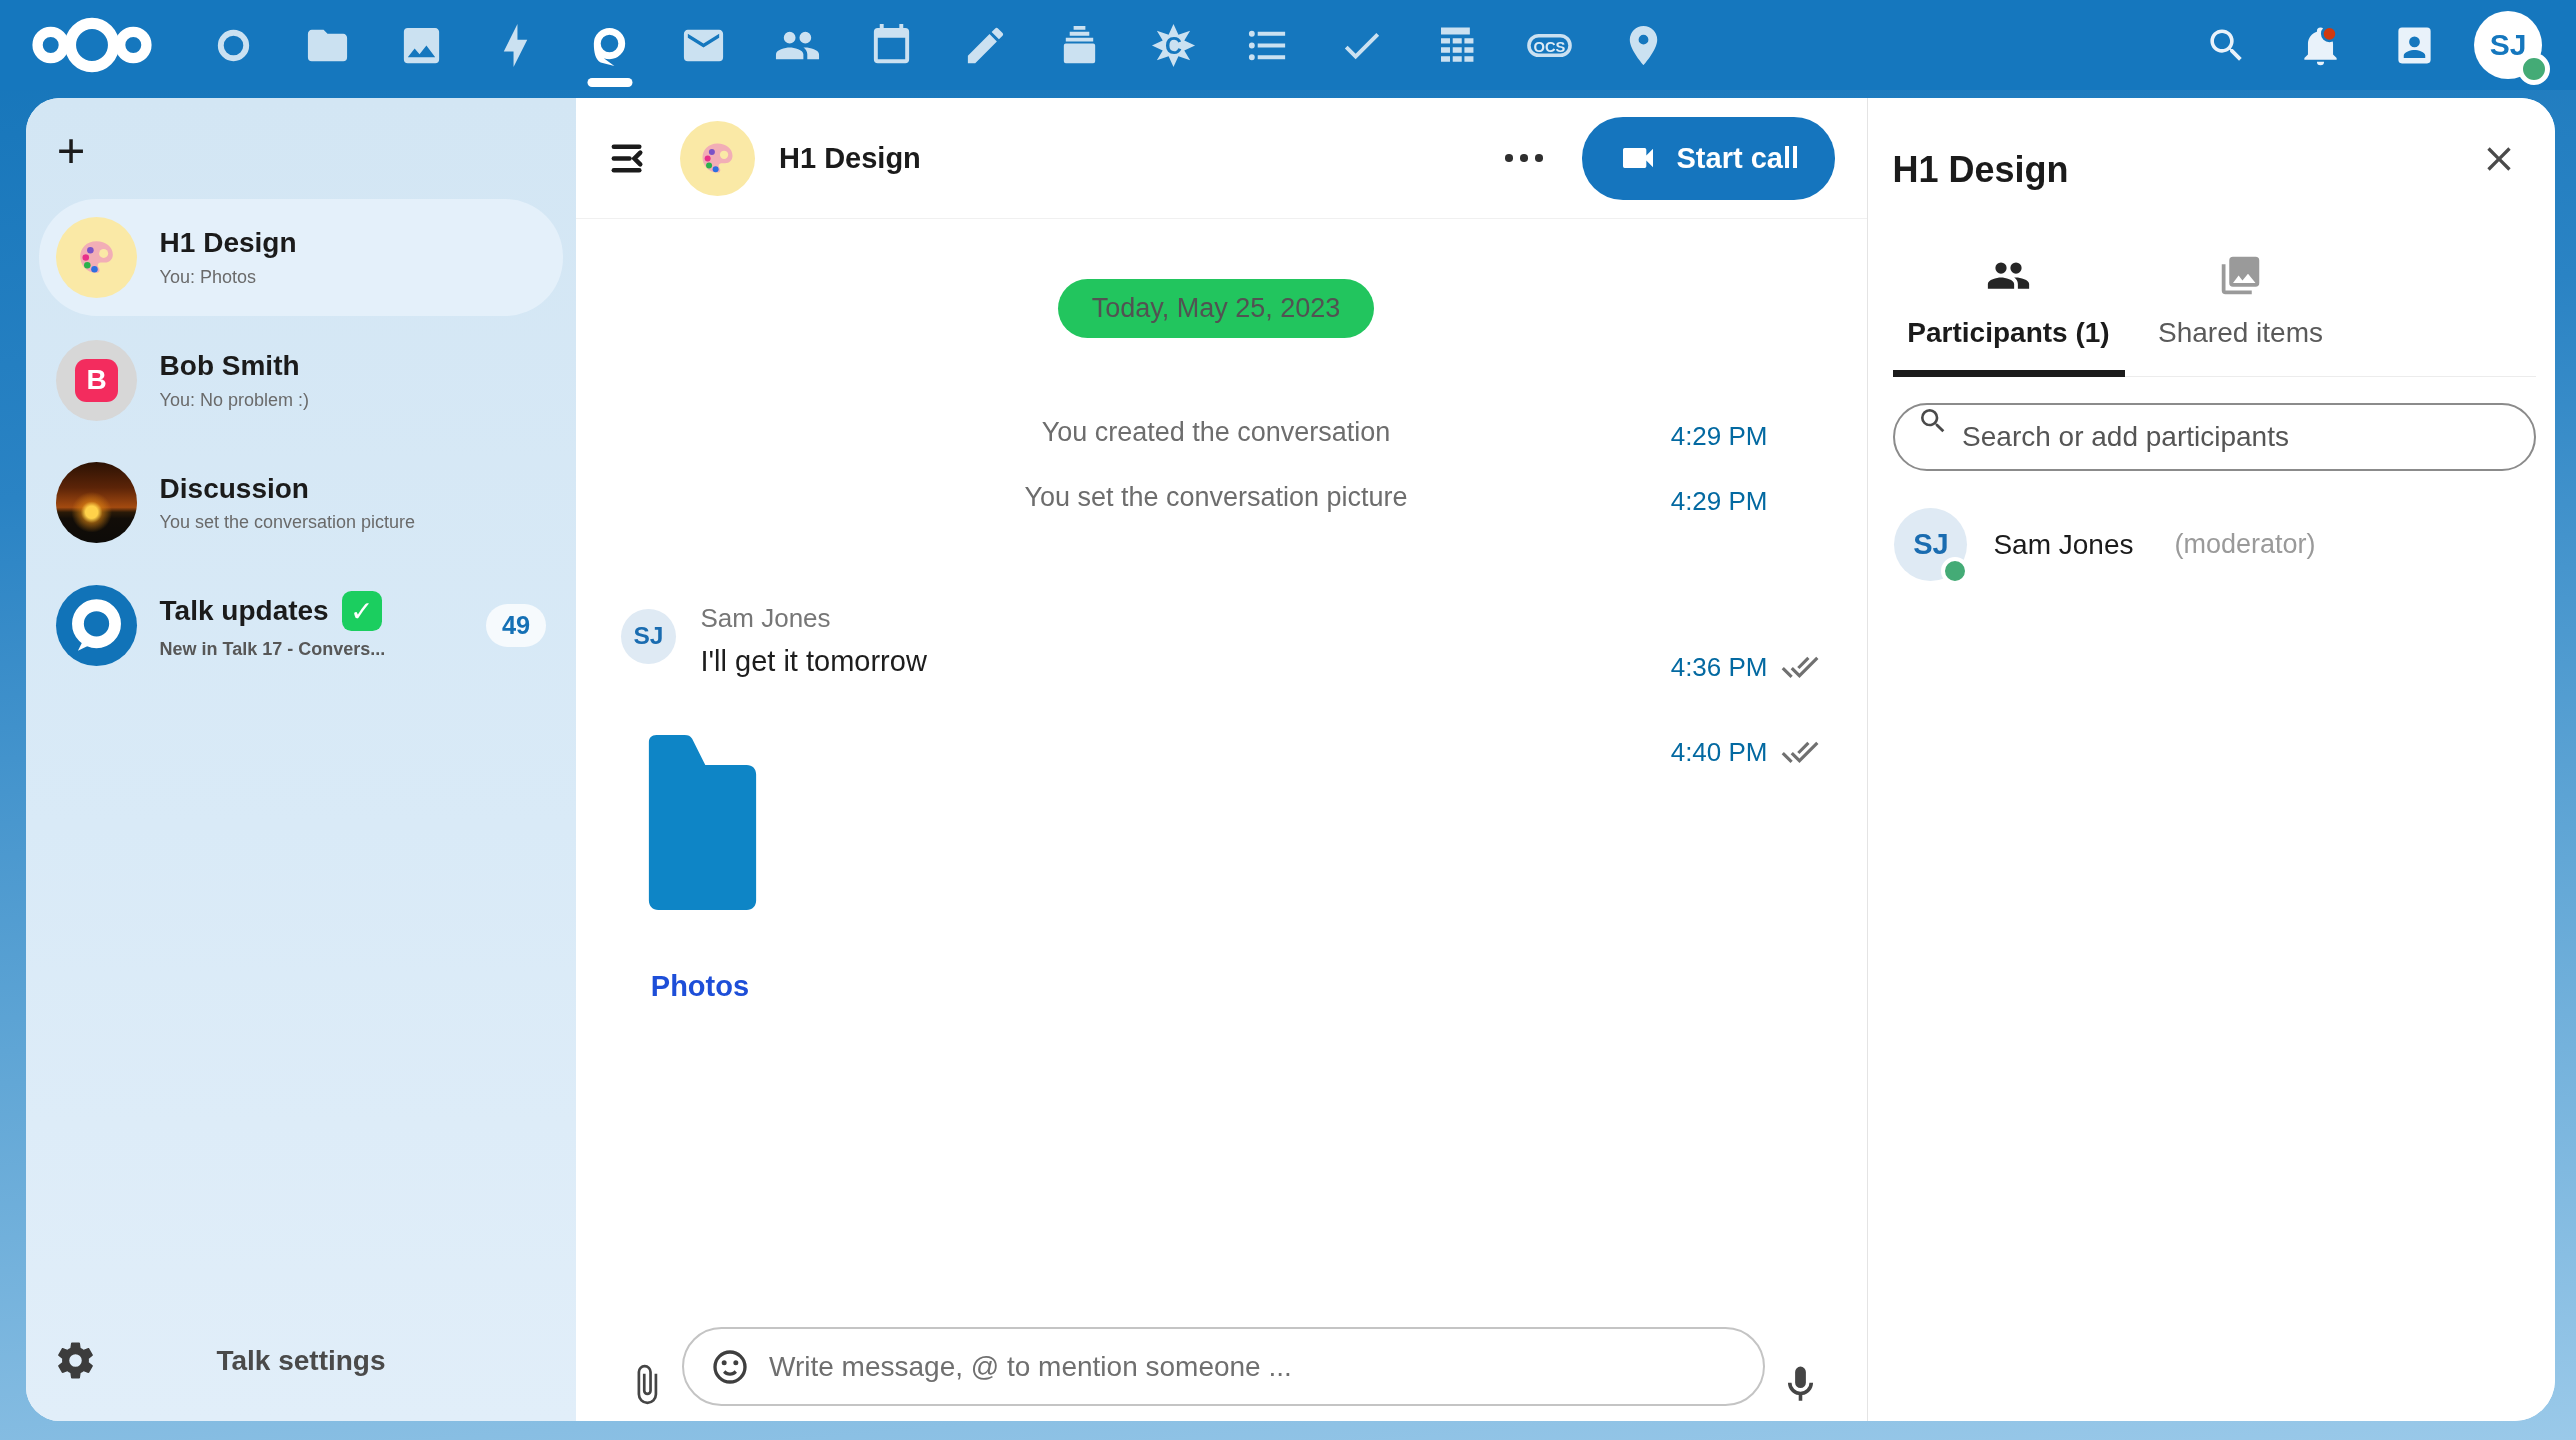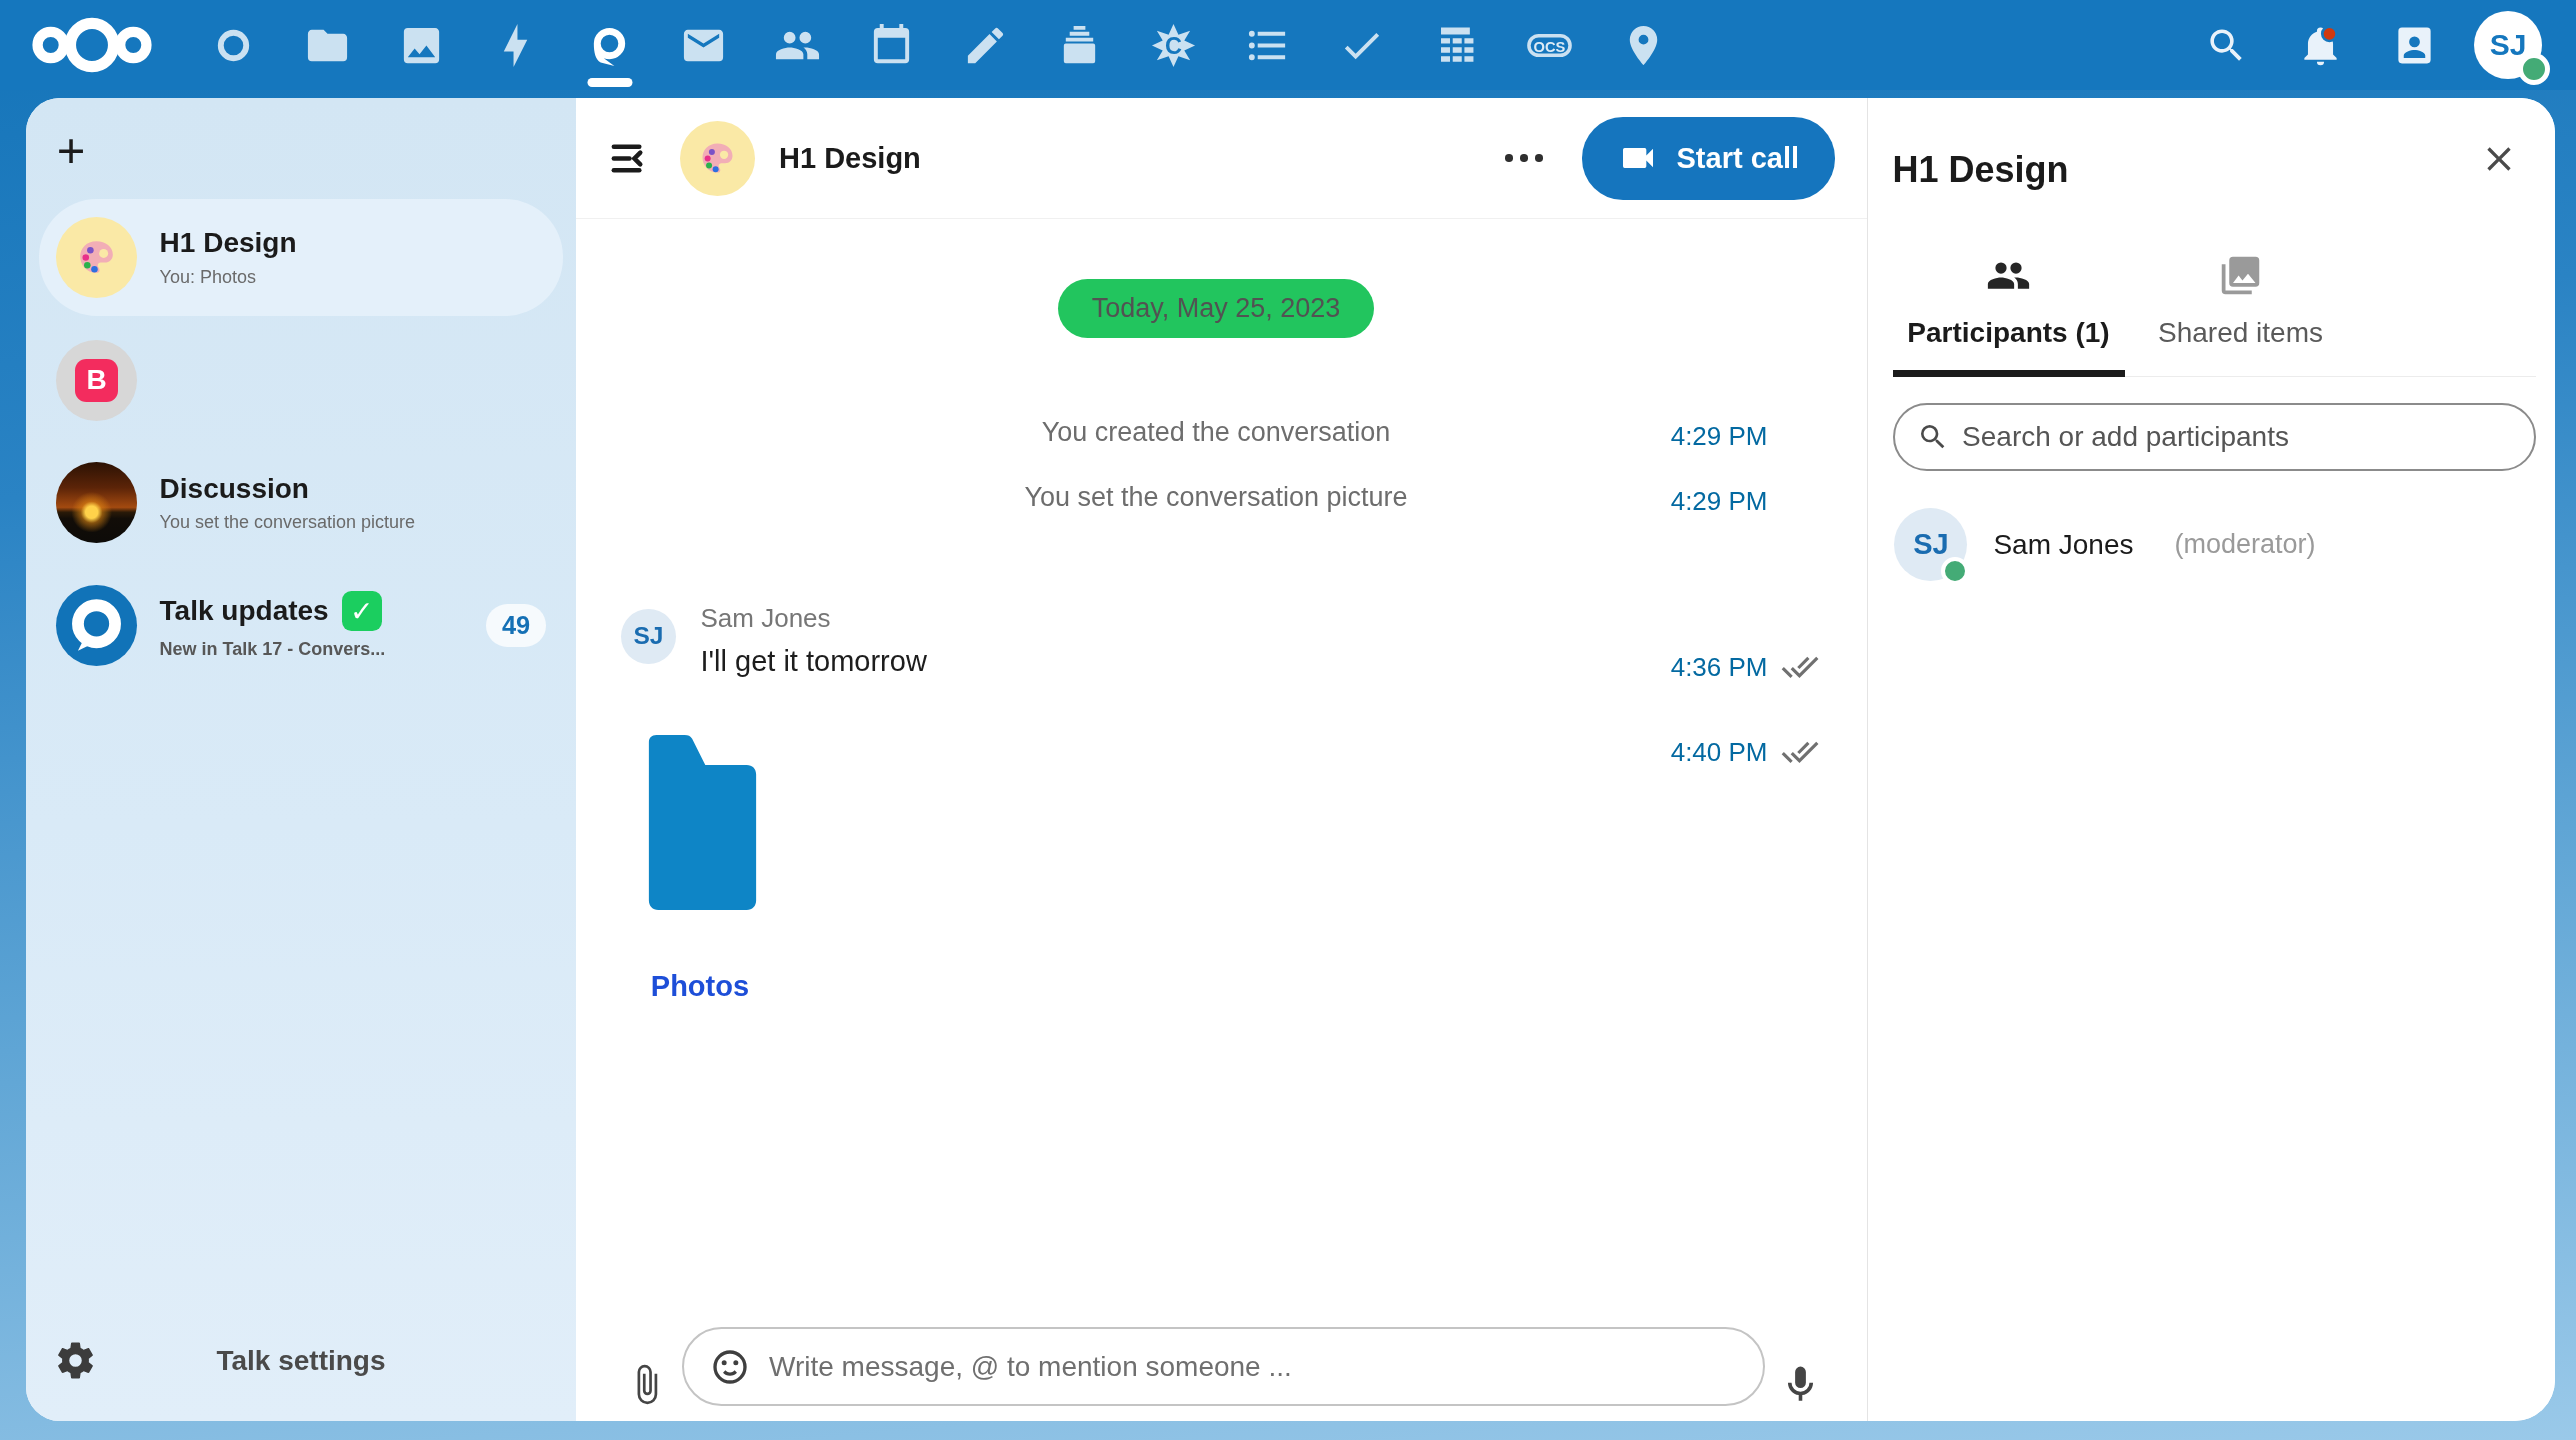--- a/index.html
+++ b/index.html
@@ -94,21 +94,21 @@
   .close-btn { position:absolute; top:34px; right:30px; width:53px; height:53px; border:none; background:transparent; cursor:pointer; display:flex; align-items:center; justify-content:center; }
   .close-btn svg { width:40px; height:40px; fill:#4a4a4a; }
   .tabs { display:flex; margin-top:53px; border-bottom:1.9px solid #ececec; }
   .tab { width:232px; display:flex; flex-direction:column; align-items:center; gap:19px; padding:9.4px 0 21px 0; border-bottom:7.5px solid transparent; margin-bottom:-1.9px; cursor:pointer; }
   .tab.active { border-bottom-color:#1b1b1b; }
   .tab svg { width:45px; height:45px; }
   .tab.active svg { fill:#262626; }
   .tab:not(.active) svg { fill:#9a9a9a; }
   .tab .t-label { font-size:28px; color:#5a5a5a; }
   .tab.active .t-label { font-weight:bold; color:#1b1b1b; }
-  .panel-search { margin-top:26px; height:68px; border:2.8px solid #8b8b8b; border-radius:34px; display:flex; align-items:center; gap:13px; padding:0 22.6px; }
+  .panel-search { margin-top:26px; height:68px; border:2.8px solid #8b8b8b; border-radius:34px; display:flex; gap:13px; padding:0 22.6px; }
   .panel-search svg { width:32px; height:32px; fill:#4a4a4a; flex:none; }
   .panel-search input { flex:1; min-width:0; border:none; outline:none; background:transparent; font-size:28px; color:#333; font-family:inherit; }
   .panel-search input::placeholder { color:#555; }
   .participant { display:flex; align-items:center; gap:26px; margin-top:32px; padding:5.6px 1.9px; cursor:pointer; }
   .p-avatar { width:73px; height:73px; border-radius:50%; background:#dfeaf4; color:#1a6cb0; font-size:29px; font-weight:bold; display:flex; align-items:center; justify-content:center; position:relative; flex:none; }
   .p-dot { position:absolute; right:-1.9px; bottom:-3.8px; width:28px; height:28px; border-radius:50%; background:#44ab76; border:4.7px solid #ffffff; }
   .p-name { font-size:28px; color:#1b1b1b; }
   .p-role { font-size:27px; color:#9a9a9a; margin-left:15px; }
 </style>
 </head>
@@ -256,20 +256,24 @@
         <div class="c-texts">
           <div class="c-title">H1 Design</div>
           <div class="c-sub">You: Photos</div>
         </div>
       </div>
 
       <div class="conv-row">
         <div class="c-avatar av-gray">
           <span class="b-logo">B</span>
         </div>
+        <div class="c-texts">
+          <div class="c-title">Bob Smith</div>
+          <div class="c-sub">You: No problem :)</div>
+        </div>
       </div>
 
       <div class="conv-row">
         <div class="c-avatar av-sunset"></div>
         <div class="c-texts">
           <div class="c-title">Discussion</div>
           <div class="c-sub">You set the conversation picture</div>
         </div>
       </div>
 

